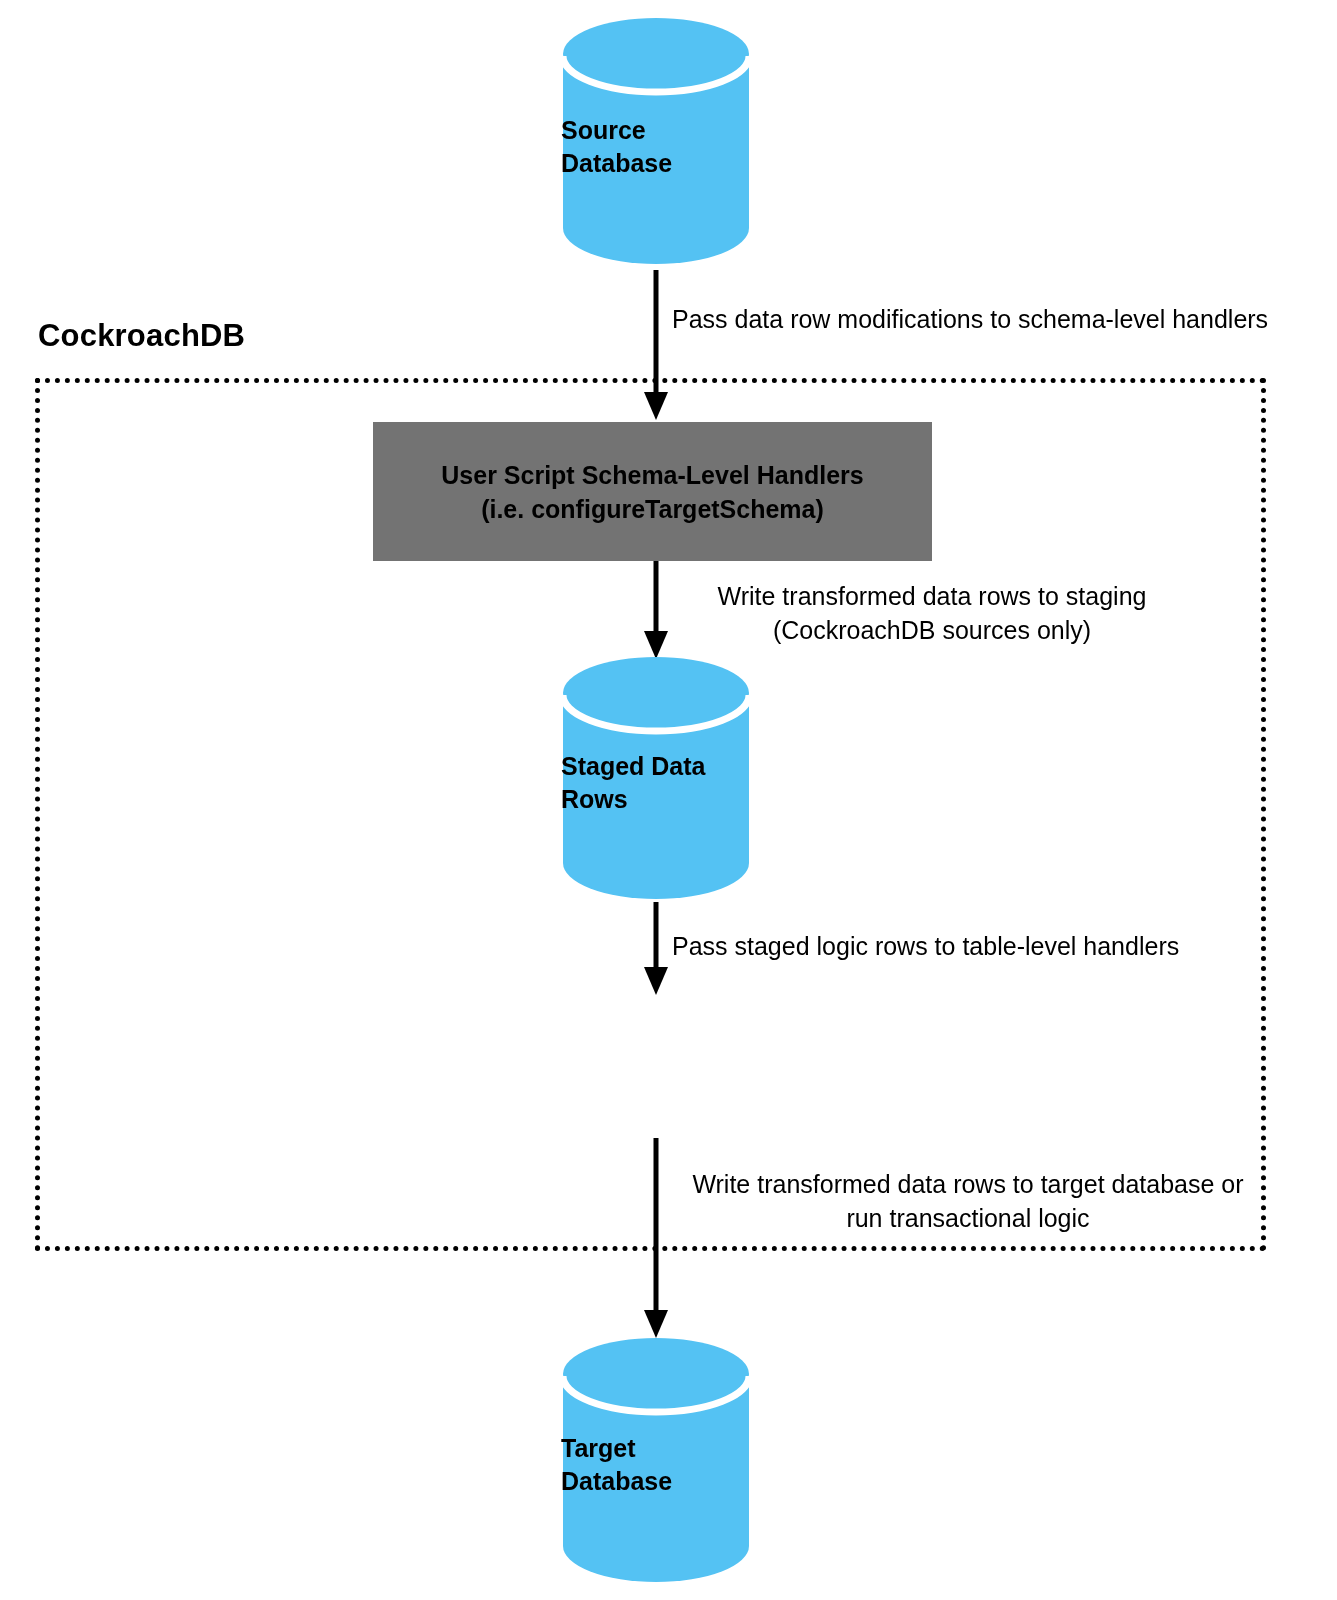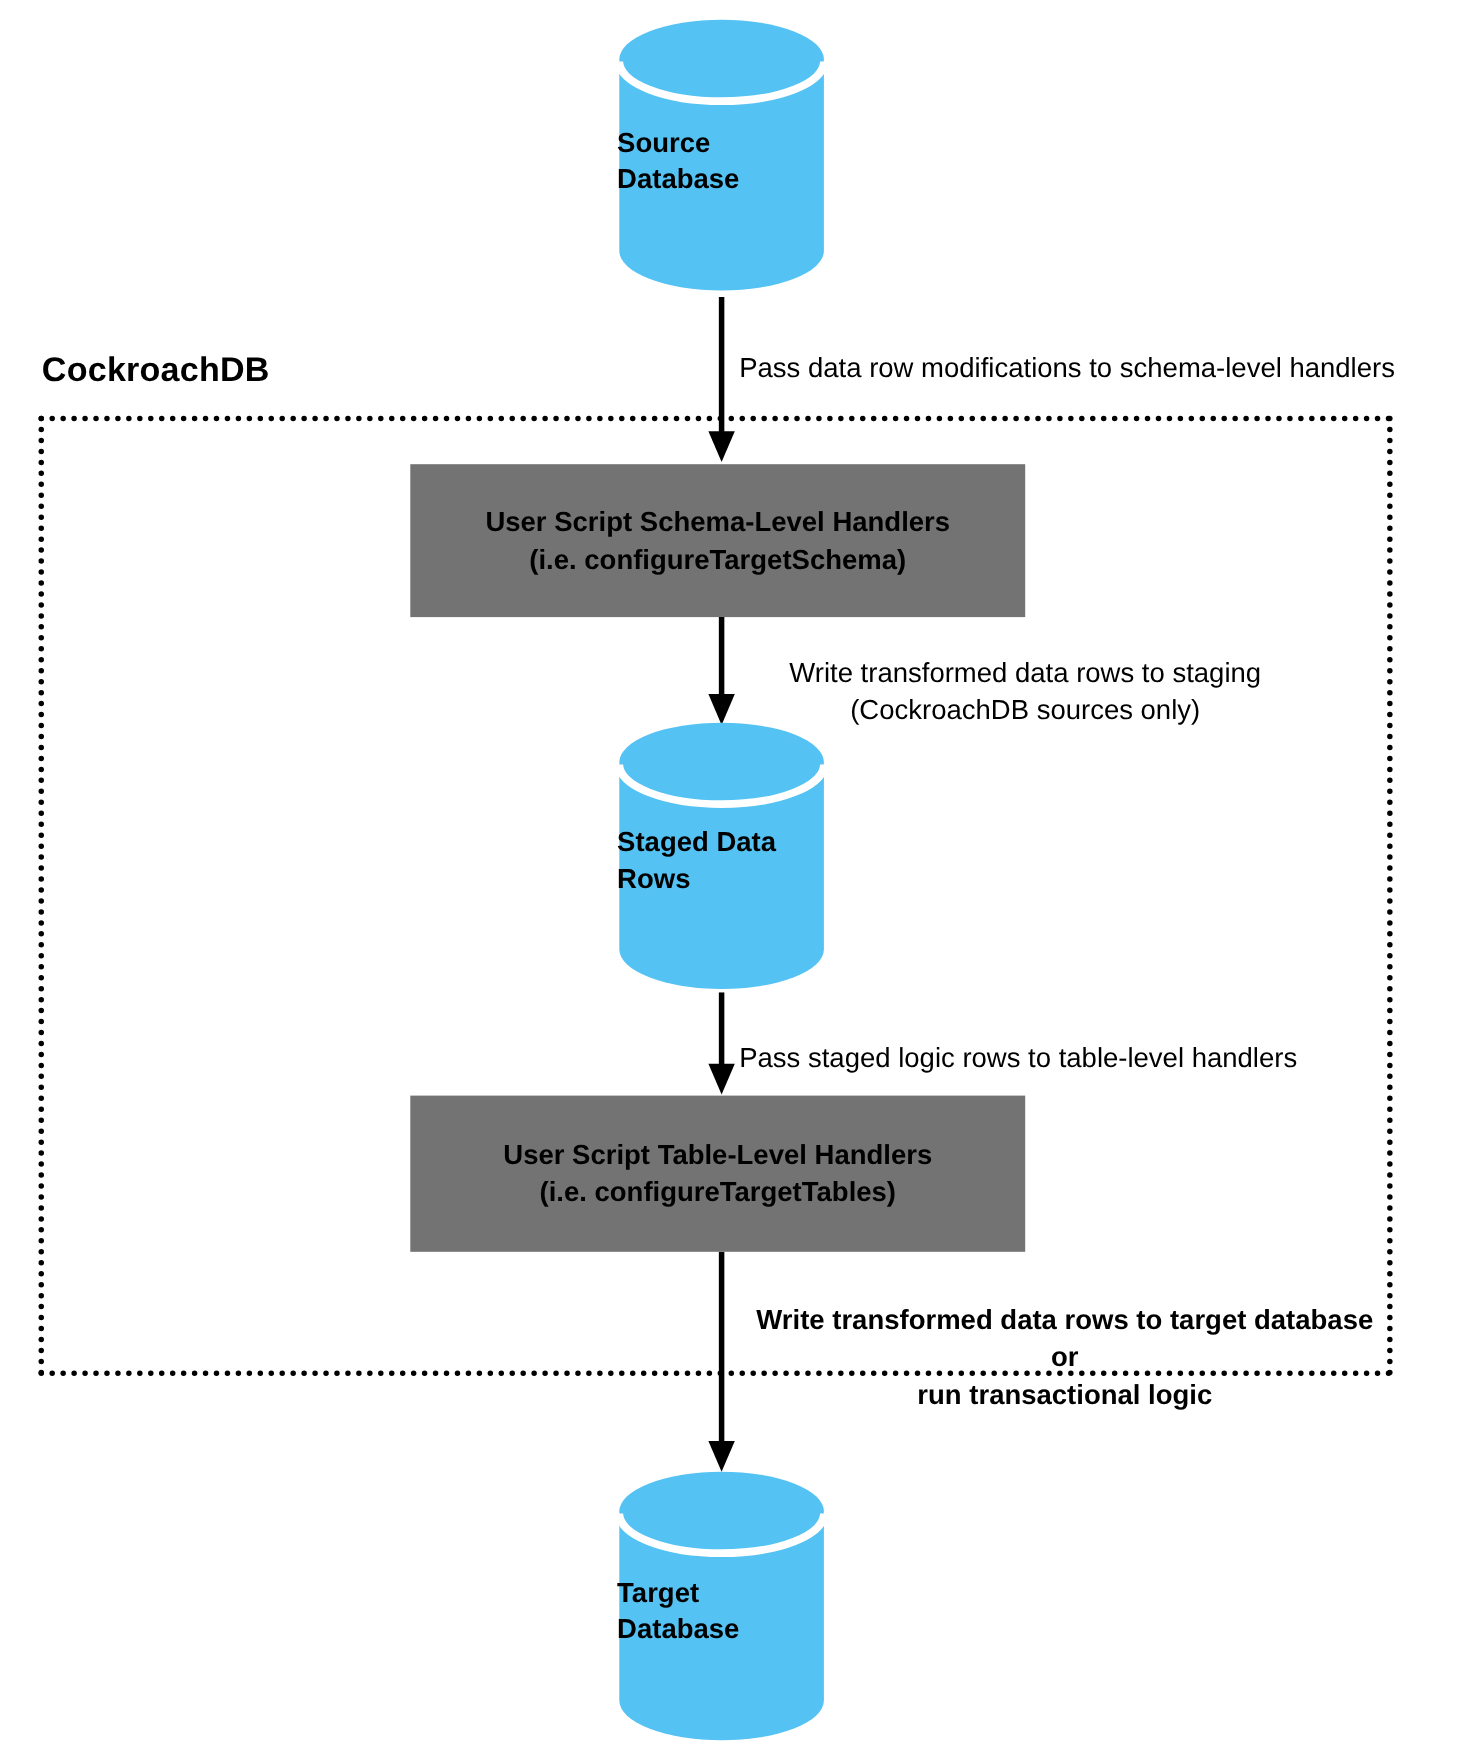--- a/index.html
+++ b/index.html
@@ -83,21 +83,20 @@
   .arrow svg { display: block; }
 
   
   .edge-label {
     position: absolute;
     font-size: 25px;
     font-weight: normal;
     line-height: 1.35;
     color: #000000;
     white-space: pre-line;
-    margin-top: 16px;
   }
   .edge-label.centered { text-align: center; }
   .edge-label.left { text-align: left; }
 </style>
 </head>
 <body>
 
 <div id="canvas">
 
   <div class="replicator-title">CockroachDB</div>
@@ -147,32 +146,28 @@
   </div>
 
   <div class="arrow" style="left:640px; top:902px; width:32px; height:95px;">
     <svg width="32" height="95" viewBox="0 0 32 95">
       <line x1="16" y1="0" x2="16" y2="71" stroke="#000000" stroke-width="5"></line>
       <polygon points="16,93 4,65 28,65" fill="#000000"></polygon>
     </svg>
   </div>
   <div class="edge-label left" style="left: 672px; top: 930px; width: 600px; white-space: pre-line;">Pass staged logic rows to table-level handlers</div>
 
-  <div class="proc-box" style="left:373px; top:996px; width:559px; height:142px;">
-    <div class="proc-label" style="white-space: pre-line;">User Script Table-Level Handlers
-(i.e. configureTargetTables)</div>
-  </div>
 
   <div class="arrow" style="left:640px; top:1138px; width:32px; height:202px;">
     <svg width="32" height="202" viewBox="0 0 32 202">
       <line x1="16" y1="0" x2="16" y2="178" stroke="#000000" stroke-width="5"></line>
       <polygon points="16,200 4,172 28,172" fill="#000000"></polygon>
     </svg>
   </div>
-  <div class="edge-label centered" style="left: 672px; top: 1168px; width: 592px; white-space: pre-line; font-weight: bold;">Write transformed data rows to target database or
+  <div class="edge-label centered" style="left: 672px; top: 1168px; width: 592px; white-space: pre-line;">Write transformed data rows to target database or
 run transactional logic</div>
 
   <div class="cylinder" style="left:561px; top:1336px; width:190px; height:250px;">
     <svg class="cyl-svg" width="190" height="250" viewBox="0 0 190 250">
       <path d="M2,40 L2,210 A93,36 0 0 0 188,210 L188,40 Z" fill="#54c2f3"></path>
       <ellipse cx="95" cy="38" rx="93" ry="36" fill="#54c2f3"></ellipse>
       <path d="M2,40 A93,36 0 0 0 188,40" fill="none" stroke="#ffffff" stroke-width="7"></path>
     </svg>
     <div class="cyl-label" style="top: 96px; white-space: pre-line;">Target
 Database</div>

